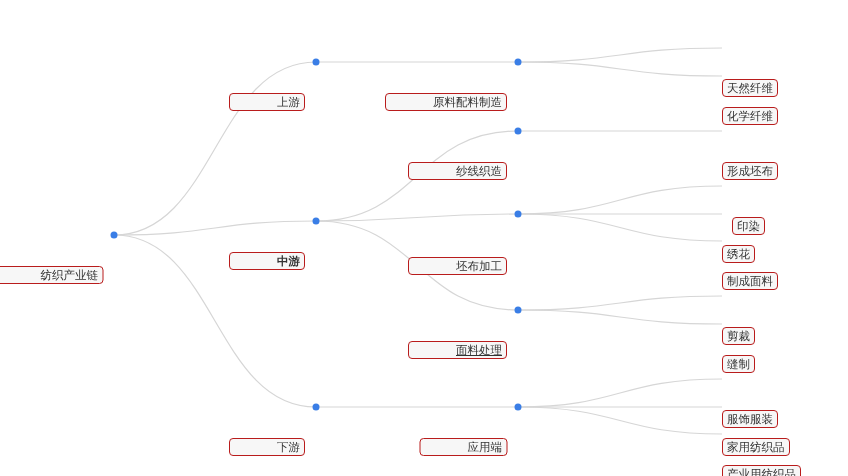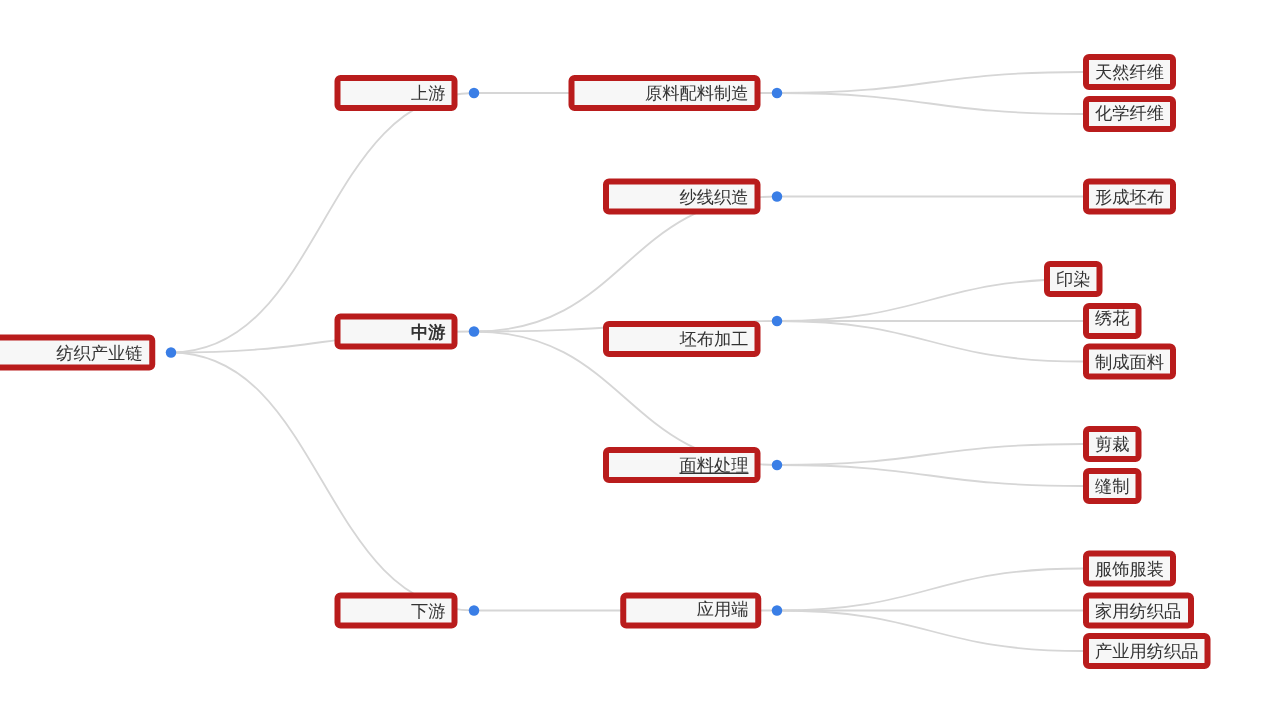--- a/index.html
+++ b/index.html
@@ -7,26 +7,27 @@
            font-family: "DejaVu Sans", "Liberation Sans", sans-serif; }
     #canvas { position: absolute; left: 0; top: 0; width: 848px; height: 476px; }
     .node-label {
       position: absolute;
       height: 16px;
       line-height: 16px;
       padding: 0 4px;
       font-size: 11.5px;
       color: #333333;
       background: #f7f7f7;
-      border: 4px solid #b91c1c;
+      border: 1px solid #b91c1c;
       border-radius: 4px;
       white-space: nowrap;
       transform: translateY(-50%);
       box-sizing: content-box;
       cursor: pointer;
+      margin-top: 40px;
     }
     .node-label.right { transform: translate(-100%, -50%); padding-left: 47px; }
     .node-dot {
       position: absolute;
       width: 7px; height: 7px;
       border-radius: 50%;
       background: #3a7ee6;
       transform: translate(-50%, -50%);
       cursor: pointer;
     }
@@ -65,22 +66,22 @@
       <div class="node-dot" style="left: 518px; top: 62px; background: rgb(58, 126, 230);"></div>
       <div class="node-label" style="left: 722px; top: 48px;">天然纤维</div>
       <div class="node-label" style="left: 722px; top: 76px; font-family: Liberation Serif, serif;">化学纤维</div>
       <div class="node-label right" style="left: 305px; top: 221px; font-weight: bold;">中游</div>
       <div class="node-dot" style="left: 316px; top: 221px; background: rgb(58, 126, 230);"></div>
       <div class="node-label right" style="left: 507px; top: 131px;">纱线织造</div>
       <div class="node-dot" style="left: 518px; top: 131px; background: rgb(58, 126, 230);"></div>
       <div class="node-label" style="left: 722px; top: 131px;">形成坯布</div>
       <div class="node-label right" style="left: 507px; top: 226px;">坯布加工</div>
       <div class="node-dot" style="left: 518px; top: 214px; background: rgb(58, 126, 230);"></div>
-      <div class="node-label" style="left: 696px; top: 186px; text-align: right;">印染</div>
-      <div class="node-label" style="left: 722px; top: 214px; font-family: Liberation Mono, monospace;">绣花</div>
+      <div class="node-label" style="left: 732px; top: 186px; text-align: right;">印染</div>
+      <div class="node-label" style="left: 722px; top: 214px;">绣花</div>
       <div class="node-label" style="left: 722px; top: 241px;">制成面料</div>
       <div class="node-label right" style="left: 507px; top: 310px; text-decoration: underline;">面料处理</div>
       <div class="node-dot" style="left: 518px; top: 310px; background: rgb(58, 126, 230);"></div>
       <div class="node-label" style="left: 722px; top: 296px;">剪裁</div>
       <div class="node-label" style="left: 722px; top: 324px;">缝制</div>
       <div class="node-label right" style="left: 305px; top: 407px;">下游</div>
       <div class="node-dot" style="left: 316px; top: 407px; background: rgb(58, 126, 230);"></div>
       <div class="node-label right" style="left: 507px; top: 407px; font-family: Liberation Serif, serif;">应用端</div>
       <div class="node-dot" style="left: 518px; top: 407px; background: rgb(58, 126, 230);"></div>
       <div class="node-label" style="left: 722px; top: 379px;">服饰服装</div>

